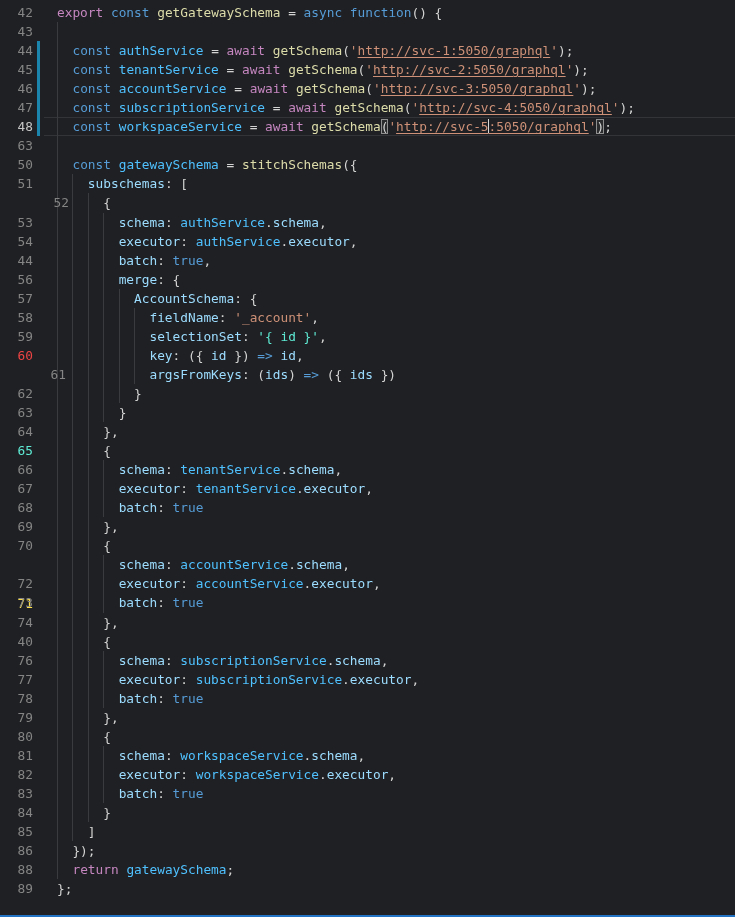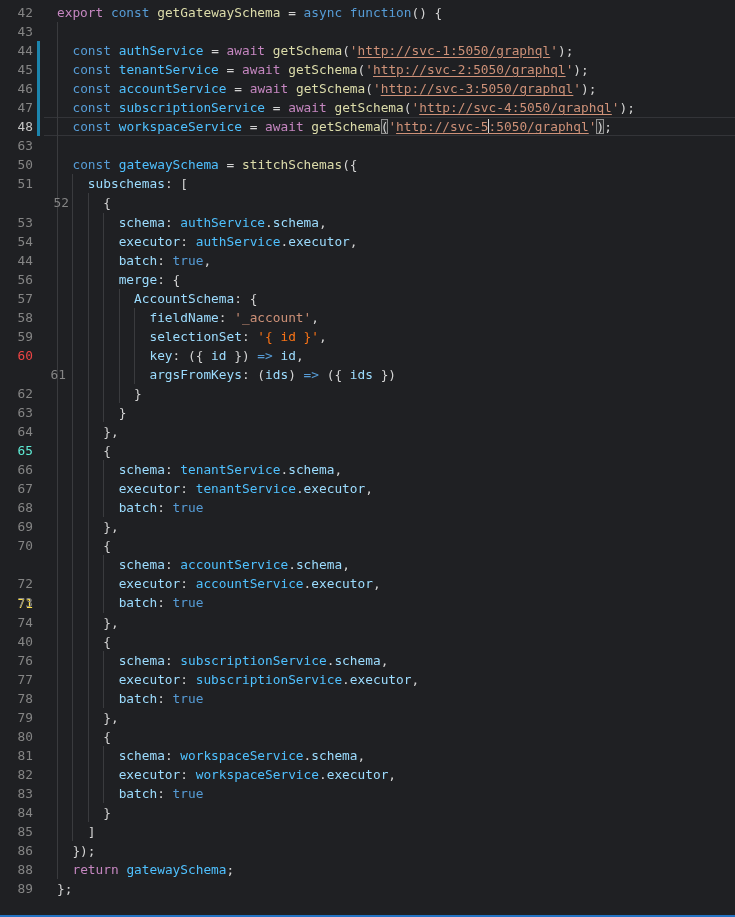--- a/index.html
+++ b/index.html
@@ -151,21 +151,21 @@
         <span class="code"><span style="color: rgb(212, 212, 212);">            </span><span style="color: rgb(156, 220, 254);">fieldName</span><span style="color: rgb(212, 212, 212);">: </span><span style="color: rgb(206, 145, 120);">'_account'</span><span style="color: rgb(212, 212, 212);">,</span></span>
       </div>
       <div class="row">
         <div class="guide" style="left: 57px; background: rgb(58, 59, 62);"></div>
         <div class="guide" style="left: 72.41px; background: rgb(58, 59, 62);"></div>
         <div class="guide" style="left: 87.82px; background: rgb(58, 59, 62);"></div>
         <div class="guide" style="left: 103.23px; background: rgb(58, 59, 62);"></div>
         <div class="guide" style="left: 118.64px; background: rgb(58, 59, 62);"></div>
         <div class="guide" style="left: 134.05px; background: rgb(58, 59, 62);"></div>
         <span class="ln" style="color: rgb(133, 133, 133);">59</span>
-        <span class="code"><span style="color: rgb(212, 212, 212);">            </span><span style="color: rgb(156, 220, 254);">selectionSet</span><span style="color: rgb(212, 212, 212);">: </span><span style="color: #f97316;">'{ id }'</span><span style="color: rgb(212, 212, 212);">,</span></span>
+        <span class="code"><span style="color: rgb(212, 212, 212);">            </span><span style="color: rgb(156, 220, 254);">selectionSet</span><span style="color: rgb(212, 212, 212);">: </span><span style="color: #5eead4;">'{ id }'</span><span style="color: rgb(212, 212, 212);">,</span></span>
       </div>
       <div class="row">
         <div class="guide" style="left: 57px; background: rgb(58, 59, 62);"></div>
         <div class="guide" style="left: 72.41px; background: rgb(58, 59, 62);"></div>
         <div class="guide" style="left: 87.82px; background: rgb(58, 59, 62);"></div>
         <div class="guide" style="left: 103.23px; background: rgb(58, 59, 62);"></div>
         <div class="guide" style="left: 118.64px; background: rgb(58, 59, 62);"></div>
         <div class="guide" style="left: 134.05px; background: rgb(58, 59, 62);"></div>
         <span class="ln" style="color: #ef4444;">60</span>
         <span class="code"><span style="color: rgb(212, 212, 212);">            </span><span style="color: rgb(156, 220, 254);">key</span><span style="color: rgb(212, 212, 212);">: ({ </span><span style="color: rgb(156, 220, 254);">id</span><span style="color: rgb(212, 212, 212);"> }) </span><span style="color: rgb(86, 156, 214);">=&gt;</span><span style="color: rgb(212, 212, 212);"> </span><span style="color: rgb(156, 220, 254);">id</span><span style="color: rgb(212, 212, 212);">,</span></span>

